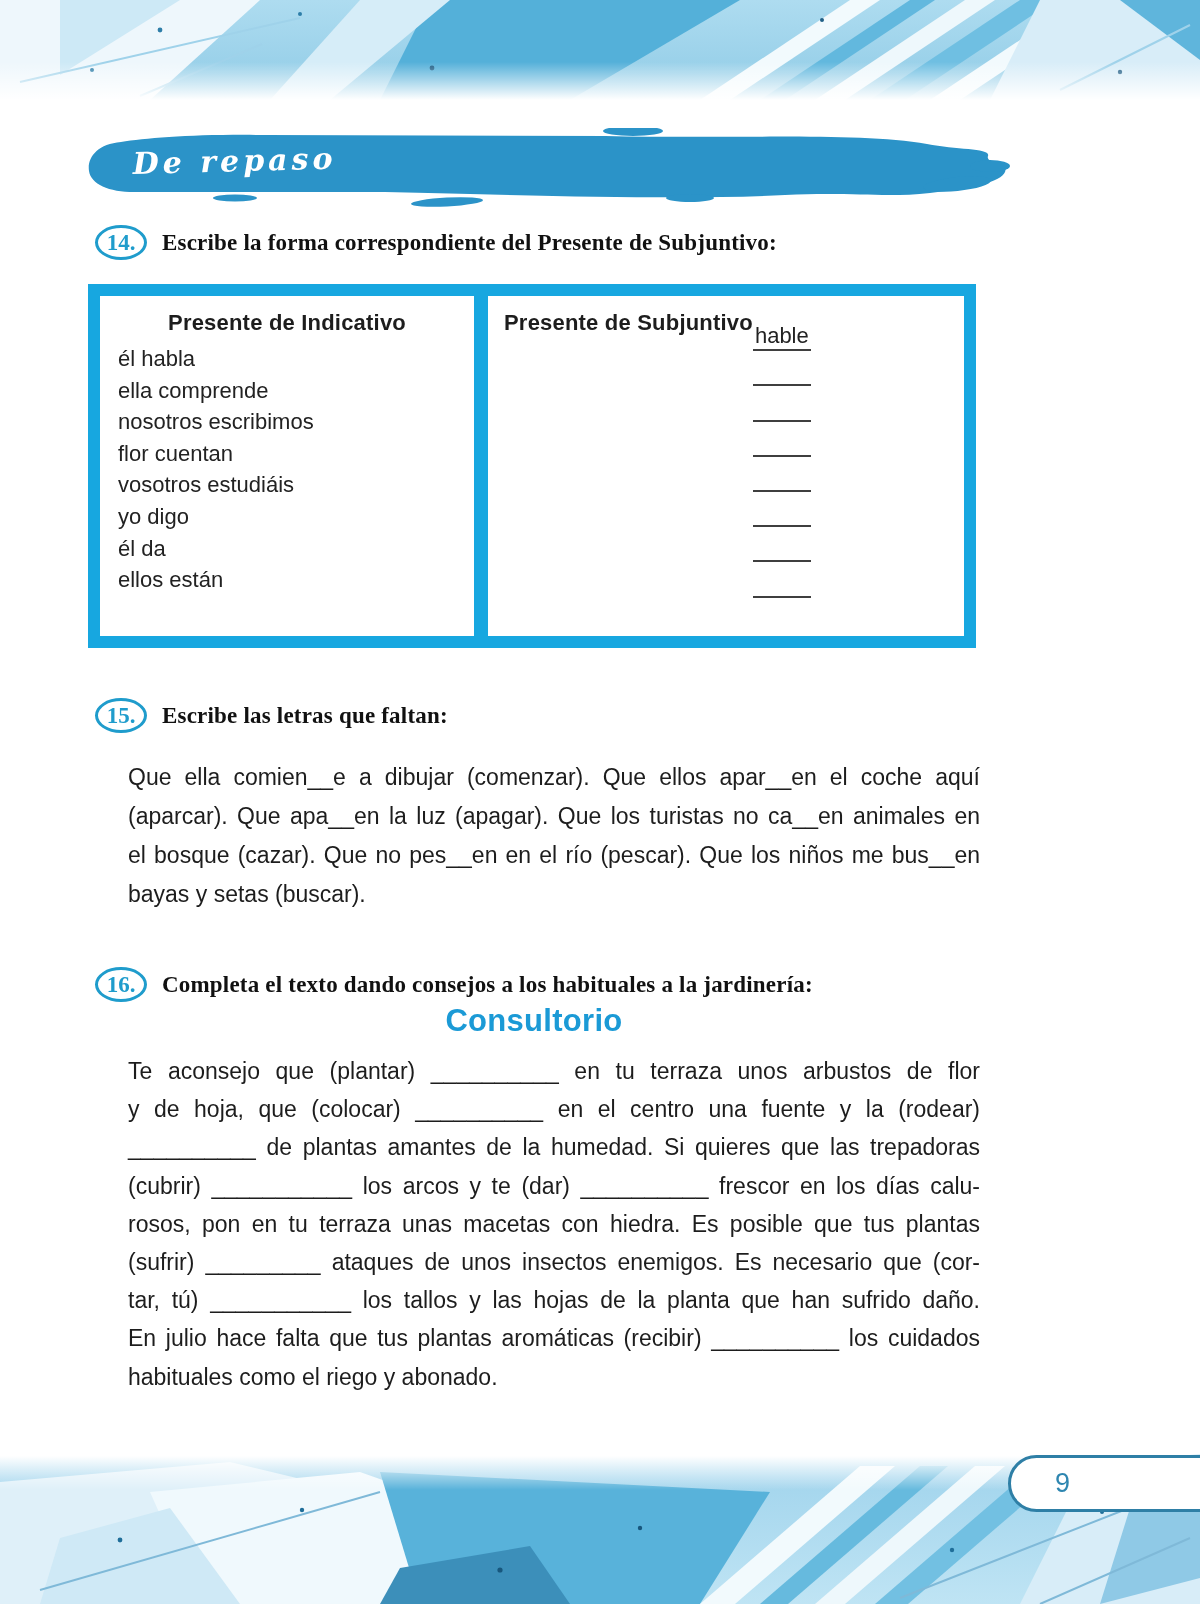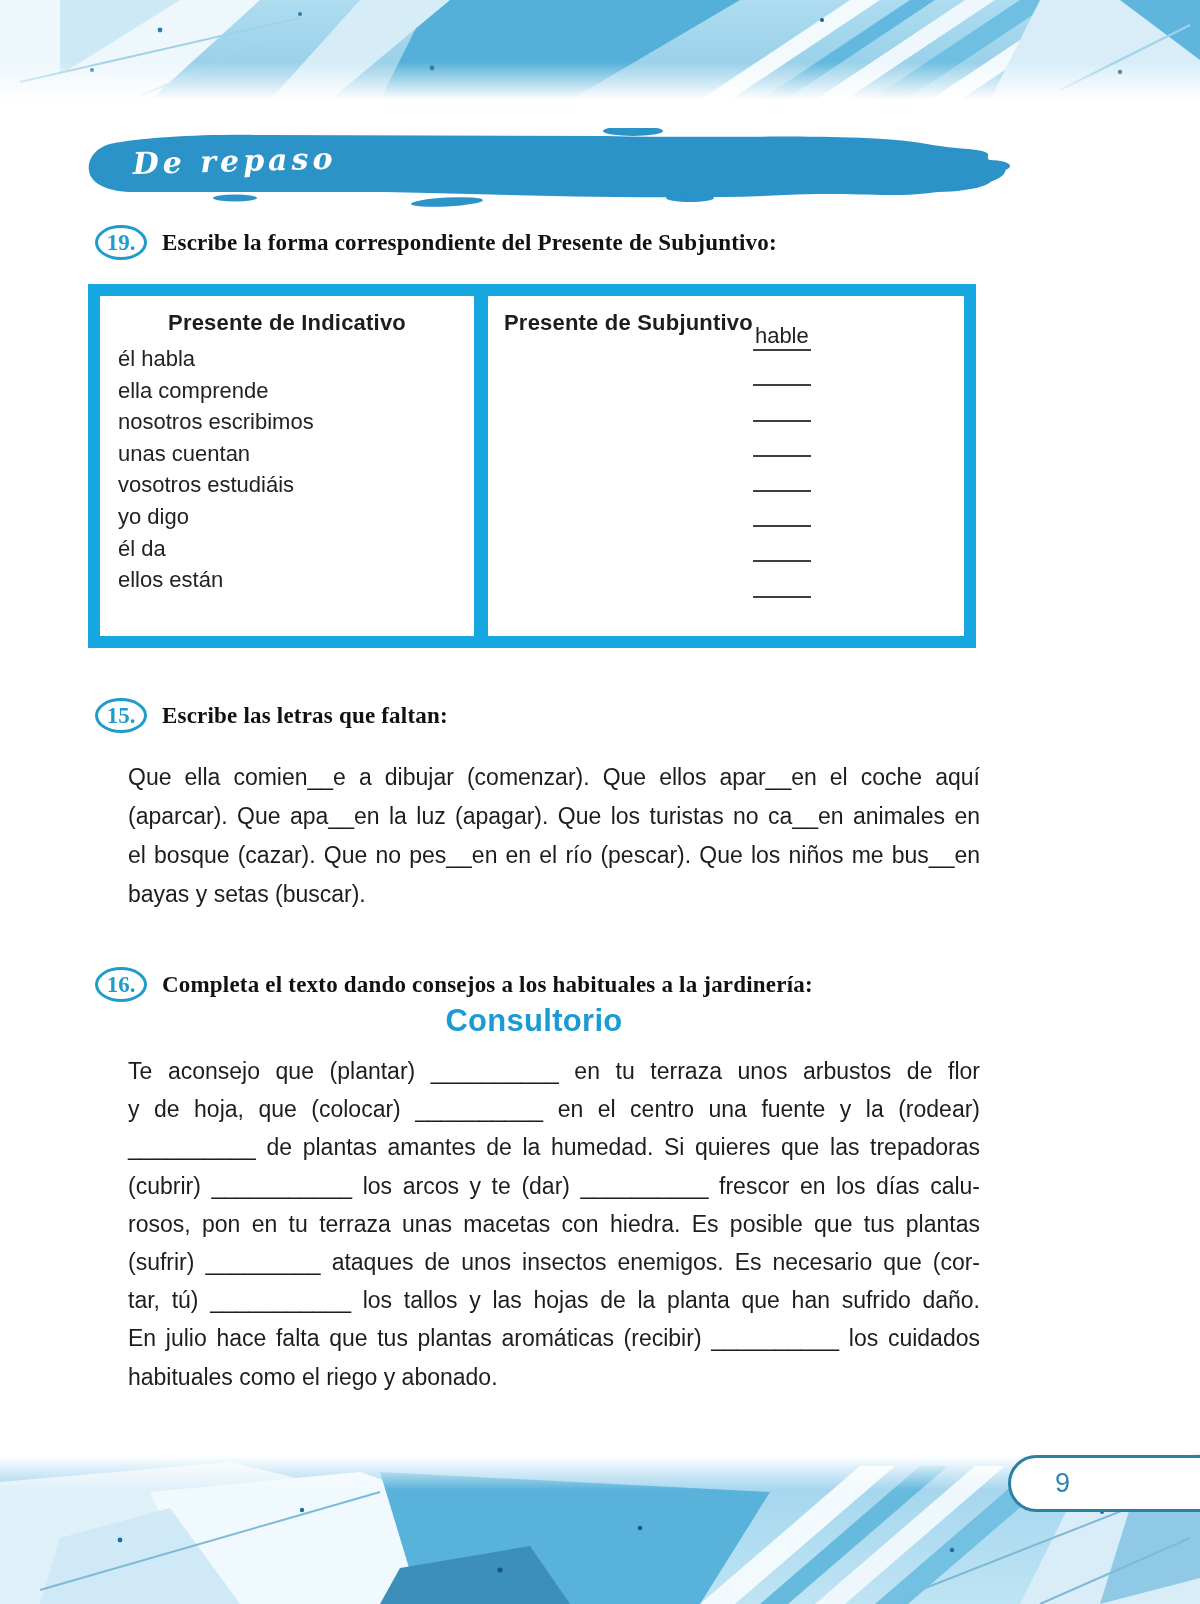--- a/index.html
+++ b/index.html
@@ -112,32 +112,32 @@
       <ellipse cx="362" cy="74" rx="36" ry="4.5" transform="rotate(-3 362 74)"></ellipse>
       <ellipse cx="605" cy="70" rx="24" ry="4"></ellipse>
       <ellipse cx="872" cy="56" rx="34" ry="7" transform="rotate(-6 872 56)"></ellipse>
       <ellipse cx="905" cy="38" rx="20" ry="6"></ellipse>
       <ellipse cx="150" cy="70" rx="22" ry="3.5"></ellipse>
     </g>
     <text x="48" y="46" font-family="DejaVu Serif, serif" font-style="italic" font-weight="bold" font-size="30" letter-spacing="4" fill="#ffffff" transform="rotate(-1.5 48 46)">De repaso</text>
   </svg>
 
   <div class="ex-head" style="top:225px;">
-    <span class="badge">19.</span>
+    <span class="badge">14.</span>
     <span class="ex-title">Escribe la forma correspondiente del Presente de Subjuntivo:</span>
   </div>
 
   <div class="tbl">
     <div class="panel panel-left">
       <div class="tbl-header">Presente de Indicativo</div>
       <div>
           <div class="ind-row">él habla</div>
           <div class="ind-row">ella comprende</div>
           <div class="ind-row">nosotros escribimos</div>
-          <div class="ind-row">unas cuentan</div>
+          <div class="ind-row">flor cuentan</div>
           <div class="ind-row">vosotros estudiáis</div>
           <div class="ind-row">yo digo</div>
           <div class="ind-row">él da</div>
           <div class="ind-row">ellos están</div>
         </div>
     </div>
     <div class="panel panel-right">
       <div class="tbl-header">Presente de Subjuntivo</div>
       <div class="sub-rows">
           <div class="sub-row">

